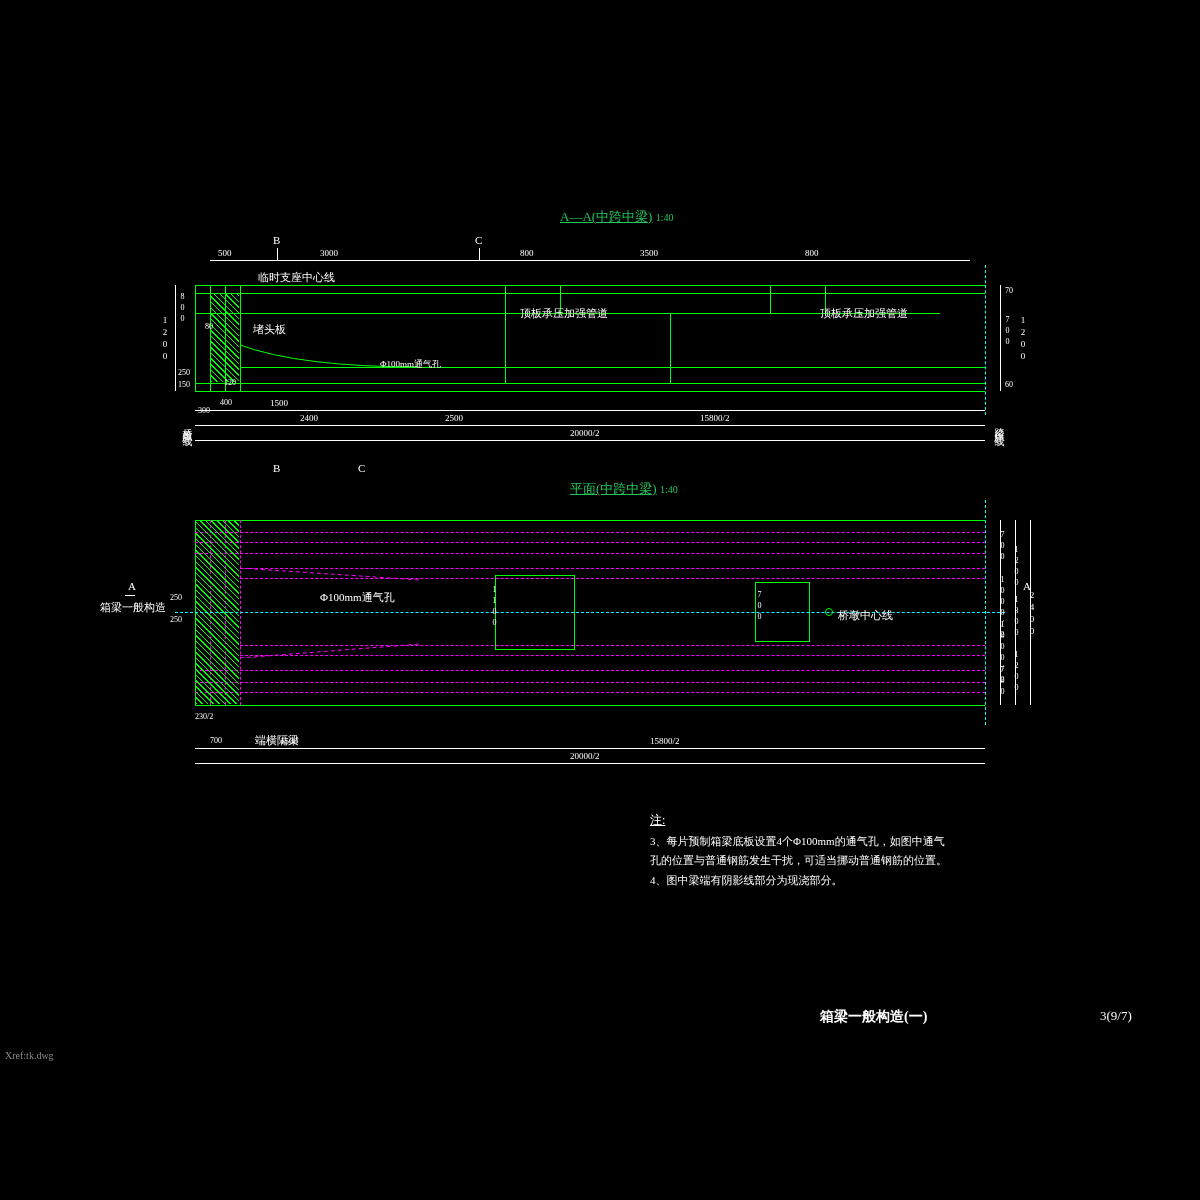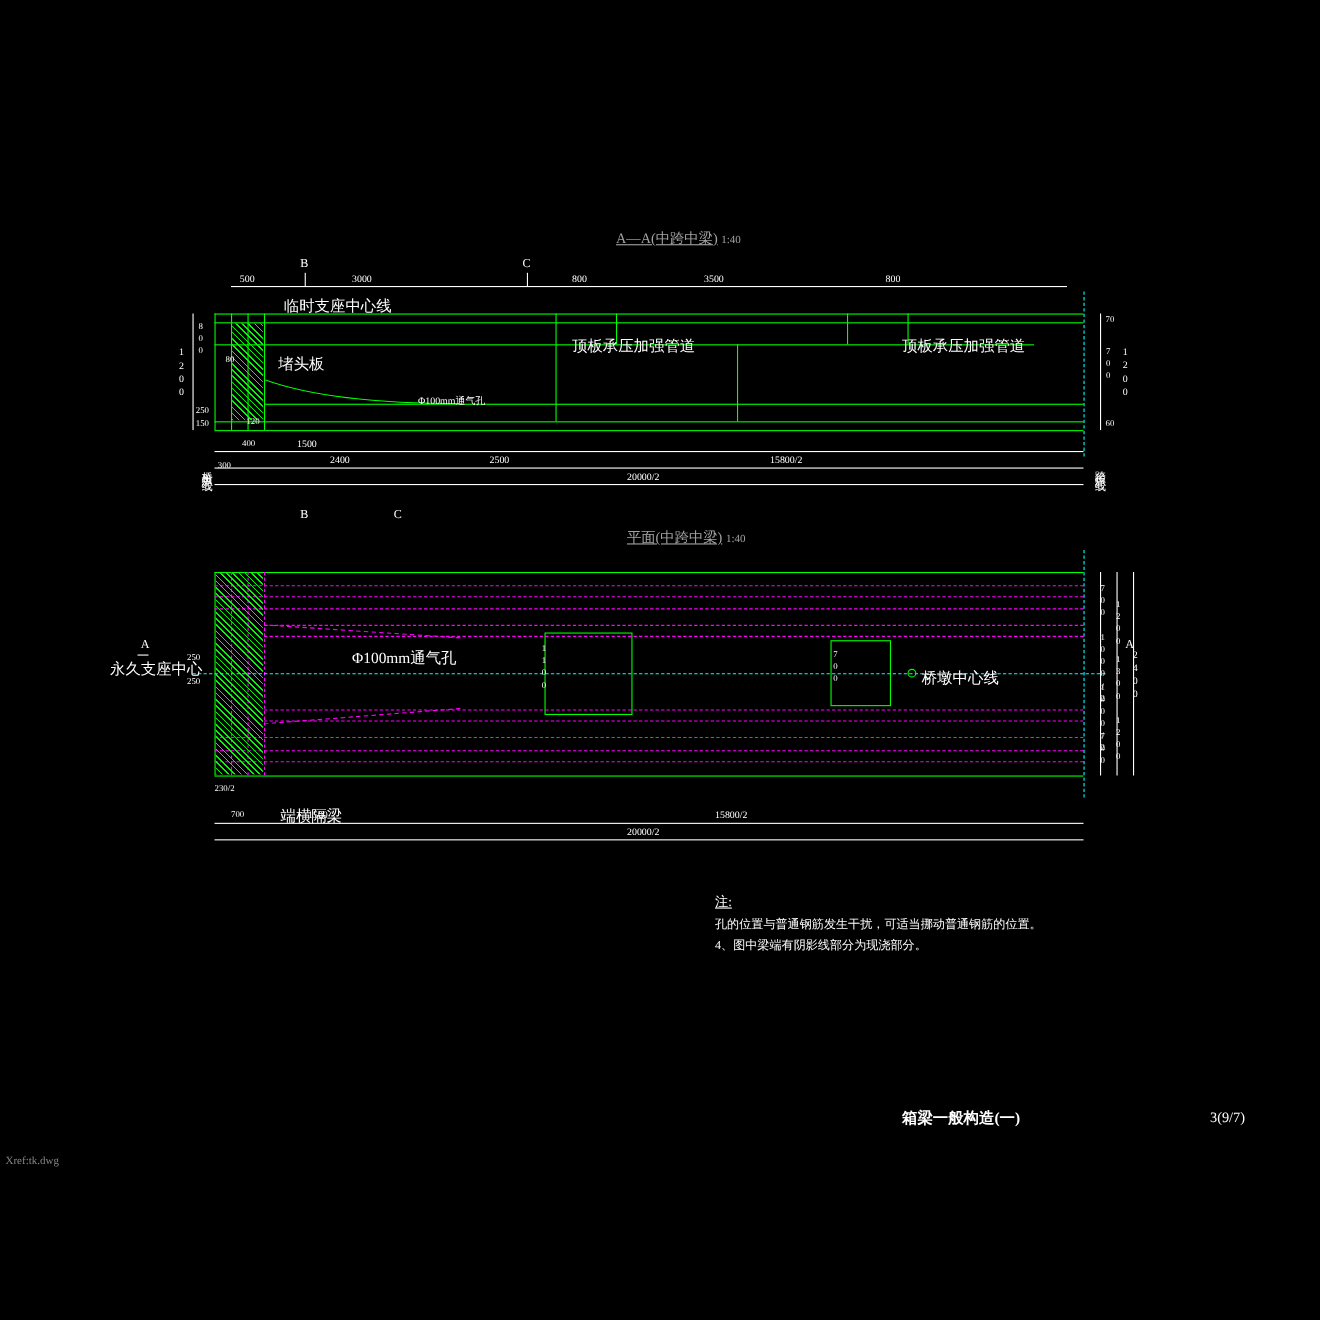--- a/index.html
+++ b/index.html
@@ -1,29 +1,29 @@
 <!DOCTYPE html>
 <html><head>
 <meta charset="utf-8">
 <style>
 *{box-sizing:border-box;margin:0;padding:0}
 body{background:#000;width:1200px;height:1200px;position:relative;font-family:SimSun,serif;overflow:hidden}
-.title{position:absolute;color:#a3a3a3;font-size:13px;text-align:left}
+.title{position:absolute;color:#22c55e;font-size:13px;text-align:left}
 .title u{text-decoration:underline}
 .scale{font-size:10px}
 .dim{position:absolute;color:#fff;font-size:9px;text-align:center}
 .dimline{position:absolute;background:#fff;height:1px}
 .dimlinev{position:absolute;background:#fff;width:1px}
 .gline{position:absolute;background:#0f0;height:1px}
 .glinev{position:absolute;background:#0f0;width:1px}
 .cline{position:absolute;border-top:1px dashed #0ff;height:0}
 .clinev{position:absolute;border-left:1px dashed #0ff;width:0}
 .mline{position:absolute;border-top:1px dashed #f0f;height:0}
 .mlinev{position:absolute;border-left:1px dashed #f0f;width:0}
-.label{position:absolute;color:#fff;font-size:14px;white-space:nowrap}
+.label{position:absolute;color:#fff;font-size:11px;white-space:nowrap}
 .vtext{writing-mode:vertical-rl;text-orientation:upright;letter-spacing:2px}
 .notes{position:absolute;color:#fff;font-size:11px;line-height:1.8}
 .notes li{list-style:none}
 .xref{position:absolute;color:#888;font-size:10px}
 .hatch{position:absolute;background:repeating-linear-gradient(45deg,#0f0 0,#0f0 1px,transparent 1px,transparent 4px)}
 .secmark{position:absolute;color:#fff;font-size:11px}
 </style>
 </head>
 <body>
 
@@ -86,21 +86,21 @@
 <div class="dim" style="left:205px;top:322px;font-size:8px">80</div>
 <div class="dim" style="left:224px;top:378px;font-size:8px">120</div>
 
 <div class="dimlinev" style="left:1000px;top:285px;height:106px"></div>
 <div class="dim" style="left:1005px;top:286px;font-size:8px">70</div>
 <div class="dim vtext" style="left:1003px;top:315px;font-size:8px">700</div>
 <div class="dim" style="left:1005px;top:380px;font-size:8px">60</div>
 <div class="dim vtext" style="left:1018px;top:315px">1200</div>
 
 <div class="dimline" style="left:195px;top:410px;width:790px"></div>
-<div class="dim" style="left:198px;top:418px;font-size:8px">300</div>
+<div class="dim" style="left:198px;top:406px;font-size:8px">300</div>
 <div class="dim" style="left:220px;top:398px;font-size:8px">400</div>
 <div class="dim" style="left:270px;top:398px">1500</div>
 <div class="dim" style="left:300px;top:413px">2400</div>
 <div class="dim" style="left:445px;top:413px">2500</div>
 <div class="dimline" style="left:195px;top:425px;width:790px"></div>
 <div class="dim" style="left:700px;top:413px">15800/2</div>
 <div class="dimline" style="left:195px;top:440px;width:790px"></div>
 <div class="dim" style="left:570px;top:428px">20000/2</div>
 
 <div class="label vtext" style="left:180px;top:420px;font-size:10px">桥墩中心线</div>
@@ -142,21 +142,21 @@
 
   <div style="position:absolute;left:300px;top:55px;width:80px;height:75px;border:1px solid #0f0"></div>
   <div style="position:absolute;left:560px;top:62px;width:55px;height:60px;border:1px solid #0f0"></div>
 
   <div class="cline" style="left:-20px;top:92px;width:830px"></div>
   <div class="clinev" style="left:790px;top:-20px;height:225px"></div>
 
   <div style="position:absolute;left:630px;top:88px;width:8px;height:8px;border:1px solid #0f0;border-radius:50%"></div>
 </div>
 
-<div class="label" style="left:100px;top:600px">永久支座中心</div>
+<div class="label" style="left:100px;top:600px">箱梁一般构造</div>
 <div class="label" style="left:320px;top:590px">Φ100mm通气孔</div>
 <div class="label" style="left:838px;top:608px">桥墩中心线</div>
 <div class="label" style="left:255px;top:733px">端横隔梁</div>
 <div class="dim vtext" style="left:490px;top:585px;font-size:8px">1100</div>
 <div class="dim vtext" style="left:755px;top:590px;font-size:8px">700</div>
 
 <div class="dim" style="left:170px;top:593px;font-size:8px">250</div>
 <div class="dim" style="left:170px;top:615px;font-size:8px">250</div>
 <div class="dim" style="left:195px;top:712px;font-size:8px">230/2</div>
 
@@ -179,20 +179,21 @@
 <div class="dimline" style="left:195px;top:748px;width:790px"></div>
 <div class="dim" style="left:210px;top:736px;font-size:8px">700</div>
 <div class="dim" style="left:280px;top:736px">1500</div>
 <div class="dim" style="left:650px;top:736px">15800/2</div>
 <div class="dimline" style="left:195px;top:763px;width:790px"></div>
 <div class="dim" style="left:570px;top:751px">20000/2</div>
 
 <div class="notes" style="left:650px;top:810px;width:500px">
   <div style="text-decoration:underline;font-size:12px">注:</div>
   <ul>
+    <li>3、每片预制箱梁底板设置4个Φ100mm的通气孔，如图中通气</li>
     <li>   孔的位置与普通钢筋发生干扰，可适当挪动普通钢筋的位置。</li>
     <li>4、图中梁端有阴影线部分为现浇部分。</li>
   </ul>
 </div>
 
 <div class="label" style="left:820px;top:1008px;font-size:14px;font-weight:bold">箱梁一般构造(一)</div>
 <div class="label" style="left:1100px;top:1008px;font-size:13px">3(9/7)</div>
 
 <div class="xref" style="left:5px;top:1050px">Xref:tk.dwg</div>
 

